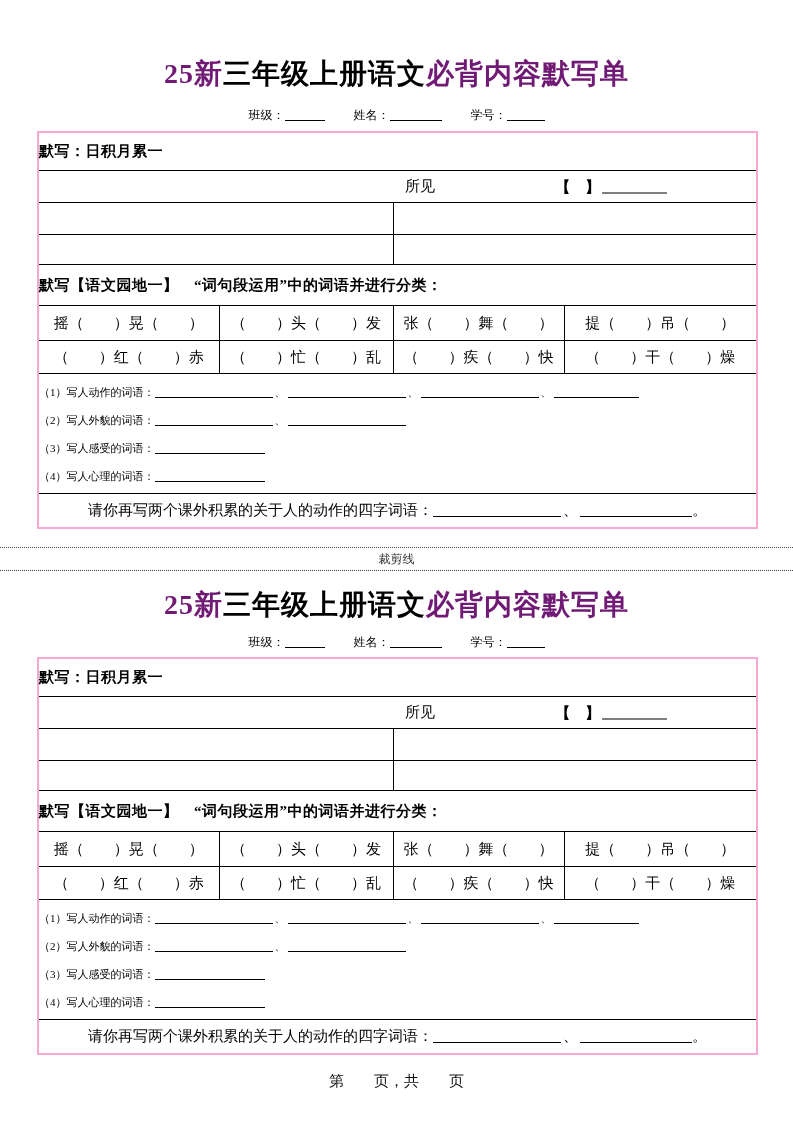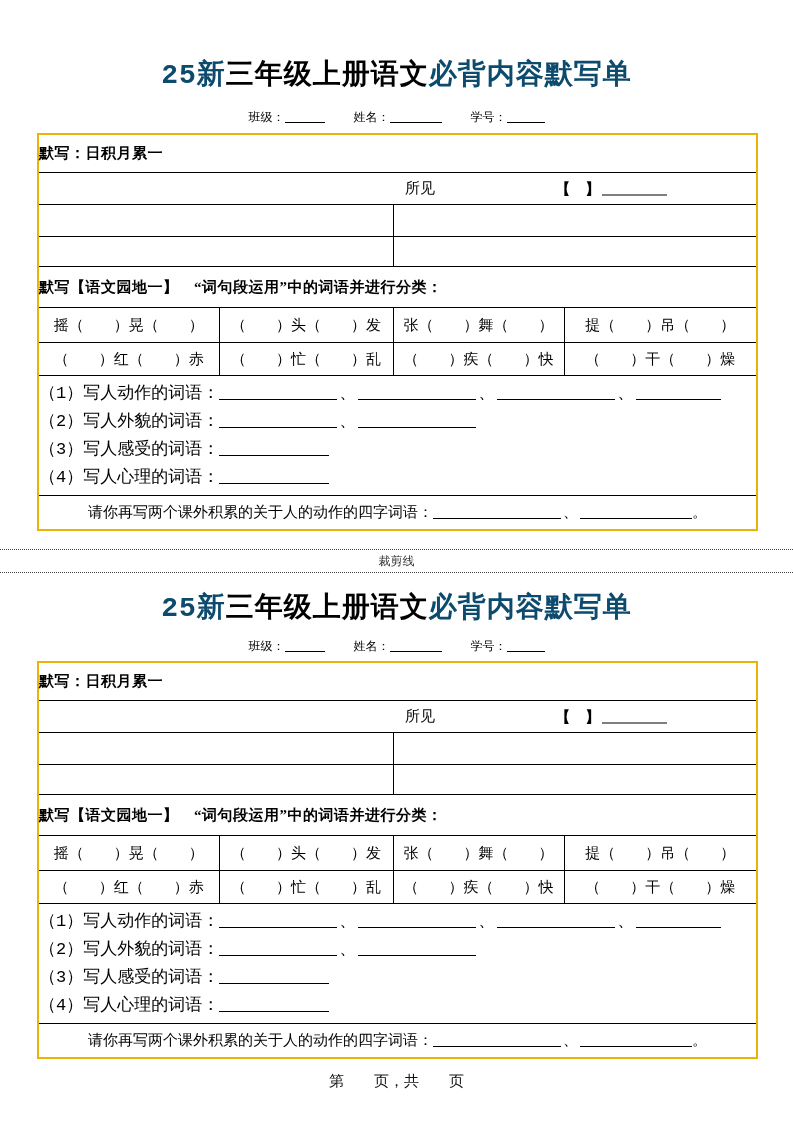--- a/index.html
+++ b/index.html
@@ -15,21 +15,21 @@
   .title{
     margin:0;
     text-align:center;
     font-size:28px;
     font-weight:bold;
     line-height:40px;
     letter-spacing:1px;
   }
   .sheet--first .title{padding-top:54px;}
   .sheet--second .title{padding-top:8px;}
-  .title .red{color:#0c4a6e;font-family:Liberation Mono, monospace;}
+  .title .red{color:#701a75;}
   .meta{
     text-align:center;
     font-size:12px;
     line-height:22px;
     margin:10px 0 5px 0;
   }
   .sheet--second .meta{margin:6px 0 4px 0;}
   .meta-item{margin:0 13px;white-space:nowrap;}
   
   .blank{
@@ -40,21 +40,21 @@
   }
   .w38{width:38px}.w40{width:40px}.w52{width:52px}.w65{width:65px}
   .w112{width:112px}.w118{width:118px}.w128{width:128px}.w85{width:85px}.w110{width:110px}
   
   table.sheet-table{
     width:719px;
     margin-left:37px;
     border-collapse:collapse;
     table-layout:fixed;
   }
-  table.sheet-table{border:2px solid #eab308;}
+  table.sheet-table{border:2px solid #f9a8d4;}
   table.sheet-table td{
     border:1px solid #000;
     padding:0;
     font-size:15px;
     vertical-align:middle;
   }
   td.section-header{
     font-weight:bold;
     font-size:17px;
     padding:0 8px;
@@ -74,21 +74,21 @@
     position:absolute;
     left:72%;
     top:50%;
     transform:translateY(-50%);
     white-space:nowrap;
     font-weight:bold;
   }
   .bracket-group .blank{margin-left:2px;}
   td.word-cell{text-align:center;font-size:15px;white-space:nowrap;}
   td.tasks-cell{padding:4px 10px;}
-  .task-line{line-height:28px;white-space:nowrap;font-size:17px;font-family:Liberation Mono, monospace;}
+  .task-line{line-height:28px;white-space:nowrap;font-size:11px;}
   .sep{margin:0 2px;}
   td.extra-cell{padding:0 8px;font-size:15px;white-space:nowrap;text-align:center;}
   
   .cut-zone{margin-top:18px;margin-bottom:6px;}
   .dotted{border-top:1px dotted #444;height:0;width:793px;}
   .cut-label{
     text-align:center;
     font-size:12px;
     line-height:14px;
     color:#333;

